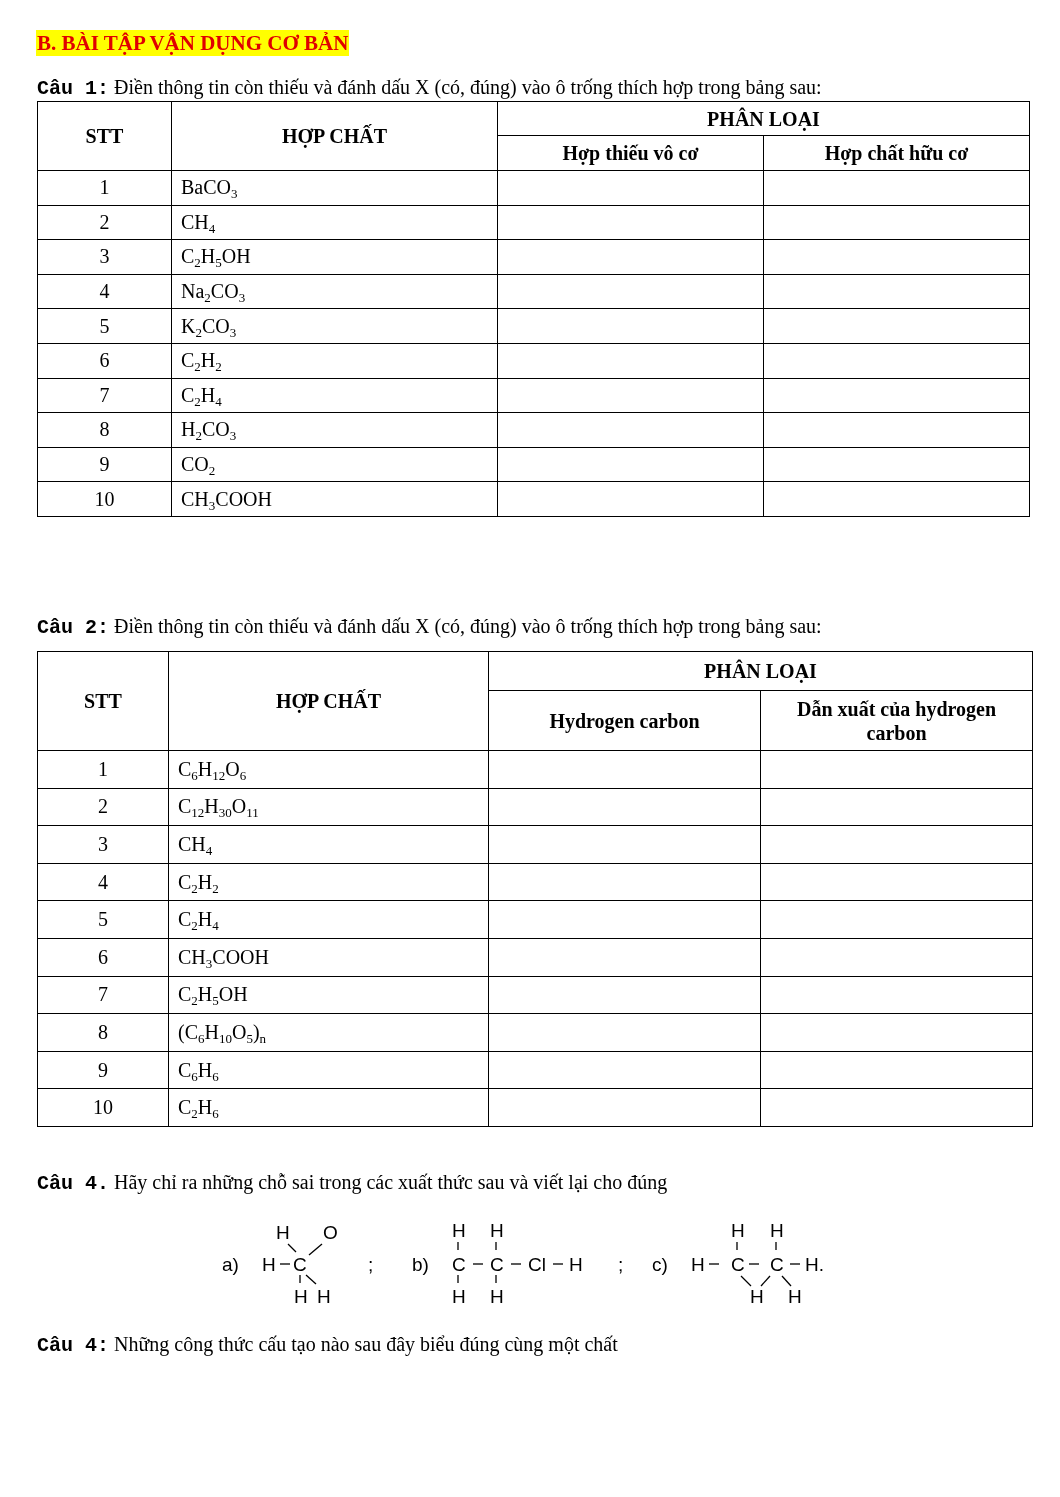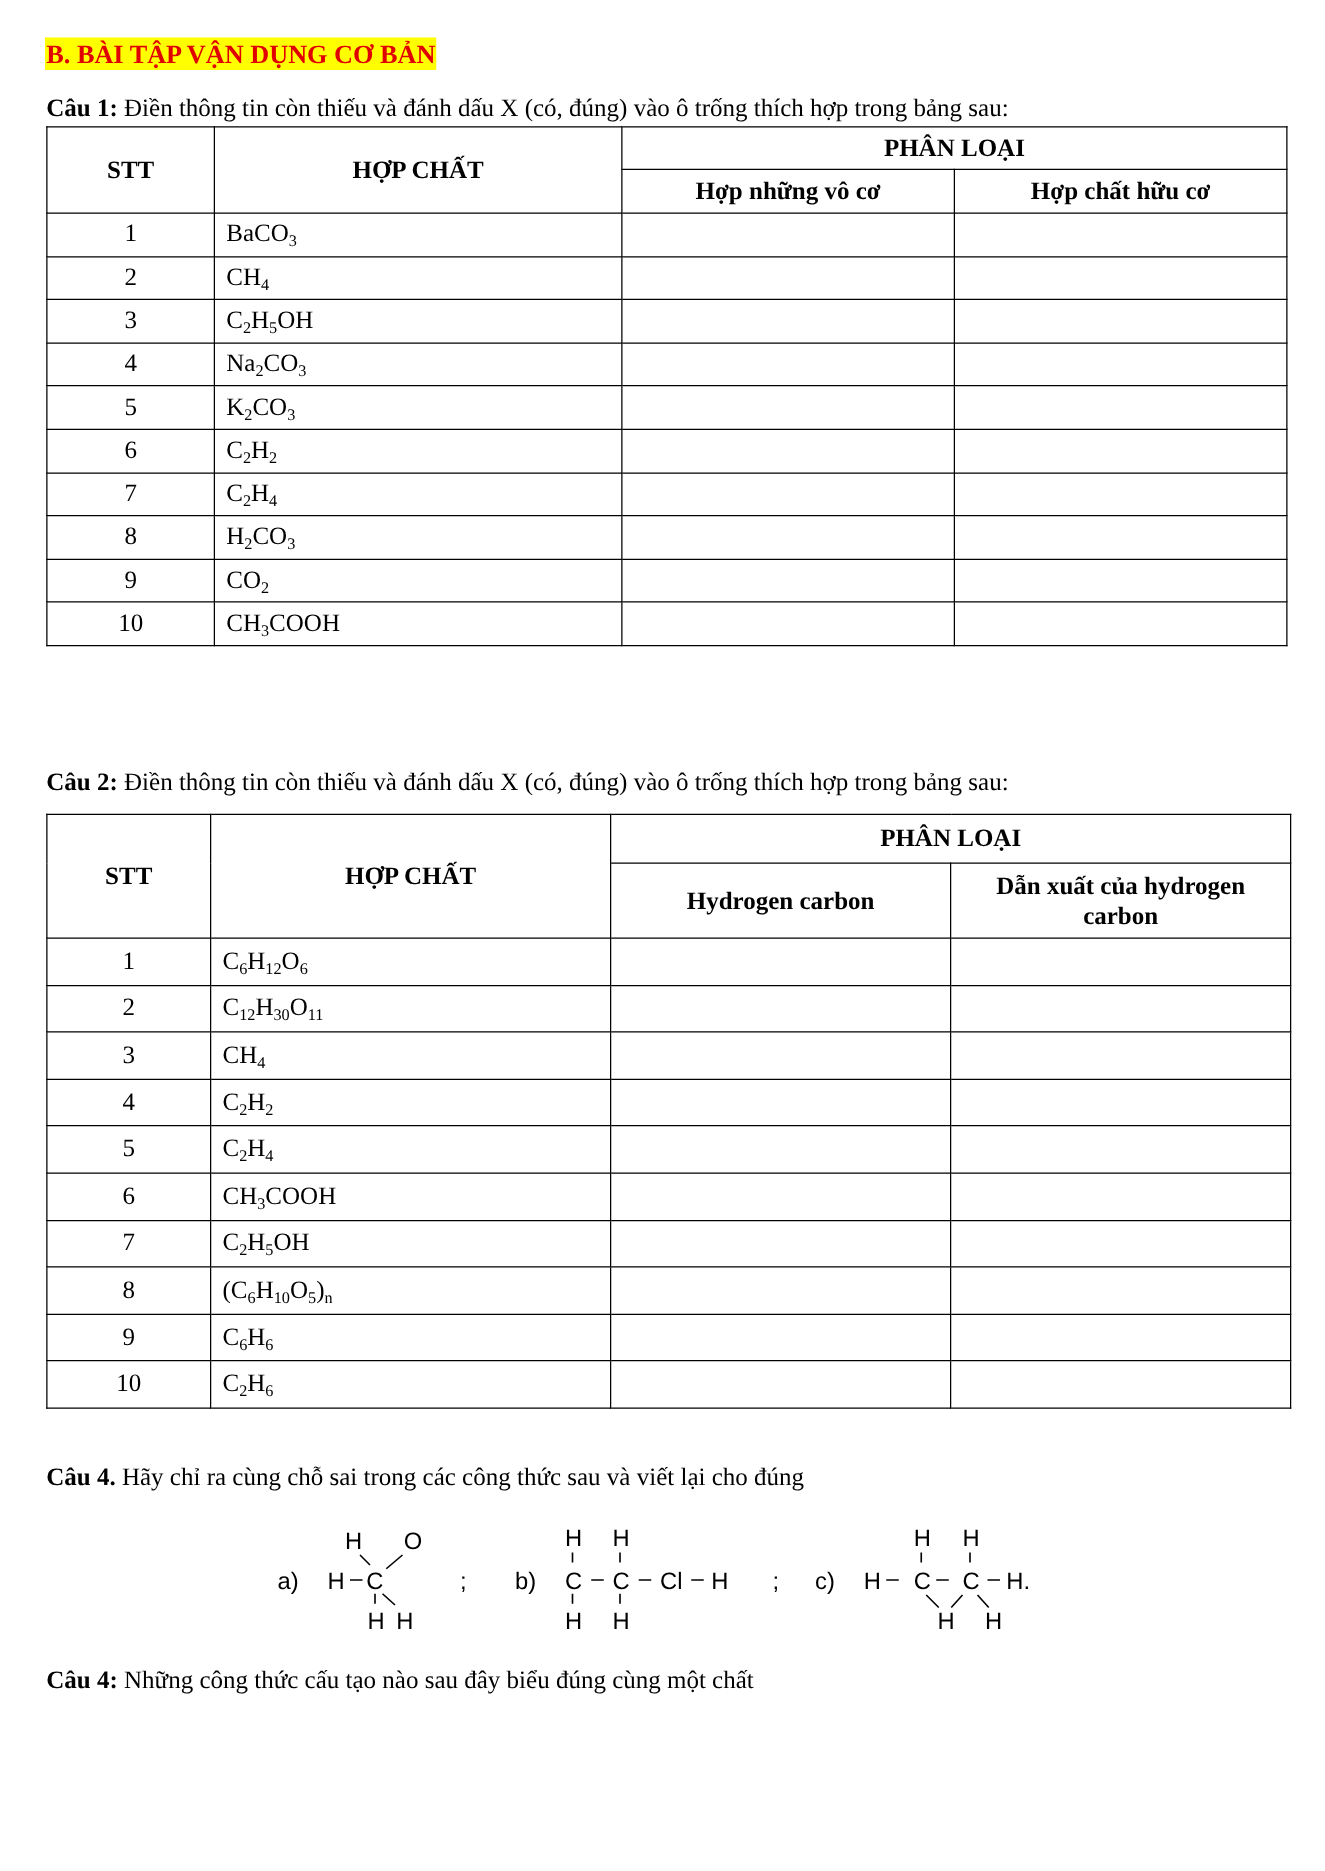--- a/index.html
+++ b/index.html
@@ -6,21 +6,21 @@
   body {
     width: 1060px; height: 1497px; position: relative; overflow: hidden;
     font-family: "Liberation Serif", "DejaVu Serif", serif; color: #000;
   }
   .abs { position: absolute; }
   .section-title {
     left: 36px; top: 30px; font-size: 21px; font-weight: bold; color: #e00000;
     background: #ffff00; line-height: 26px; padding: 0 1px; white-space: nowrap;
   }
   .q-line { left: 37px; font-size: 20px; line-height: 24px; white-space: nowrap; }
-  .q-line b { font-weight: bold; }
+  .q-line b { font-weight: bold; font-family: Liberation Mono, monospace; }
   table { border-collapse: collapse; position: absolute; table-layout: fixed; }
   td, th { border: 1px solid #000; padding: 0; font-size: 20px; }
   th { font-weight: bold; text-align: center; vertical-align: middle; line-height: 24px; }
   td.stt { text-align: center; }
   td.comp { padding-left: 9px; text-align: left; margin-top: 32px; }
   sub { font-size: 13px; vertical-align: baseline; position: relative; top: 4px; line-height: 0; }
 </style>
 </head>
 <body>
 
@@ -35,21 +35,21 @@
       <col style="width:266px">
       <col style="width:266px">
     </colgroup>
   <thead>
     <tr style="height:34px;">
       <th rowspan="2">STT</th>
       <th rowspan="2">HỢP CHẤT</th>
       <th colspan="2">PHÂN LOẠI</th>
     </tr>
     <tr style="height:35px;">
-      <th>Hợp những vô cơ</th>
+      <th>Hợp thiếu vô cơ</th>
       <th>Hợp chất hữu cơ</th>
     </tr>
   </thead>
   <tbody>
       <tr style="height: 34.6px;">
         <td class="stt">1</td>
         <td class="comp"><span>Ba</span><span>C</span><span>O</span><sub>3</sub></td>
         <td></td>
         <td></td>
       </tr>
@@ -187,21 +187,21 @@
       </tr>
       <tr style="height: 37.6px;">
         <td class="stt">10</td>
         <td class="comp"><span>C</span><sub>2</sub><span>H</span><sub>6</sub></td>
         <td></td>
         <td></td>
       </tr>
     </tbody>
 </table>
 
-<div class="abs q-line" style="top:1170px;"><b>Câu 4.</b><span> Hãy chỉ ra cùng chỗ sai trong các công thức sau và viết lại cho đúng</span></div>
+<div class="abs q-line" style="top:1170px;"><b>Câu 4.</b><span> Hãy chỉ ra những chỗ sai trong các xuất thức sau và viết lại cho đúng</span></div>
 
 <svg class="abs" style="left:200px; top:1205px;" width="660" height="110" viewBox="0 0 660 110" font-family="Liberation Sans, DejaVu Sans, sans-serif" font-size="19" fill="#000">
 
   <g>
     <text x="22" y="66">a)</text>
     <text x="62" y="66">H</text>
     <line x1="80" y1="59" x2="90" y2="59" stroke="#000" stroke-width="1.3"></line>
     <text x="93" y="66">C</text>
     <text x="76" y="34">H</text>
     <line x1="88" y1="39" x2="96" y2="47" stroke="#000" stroke-width="1.3"></line>

